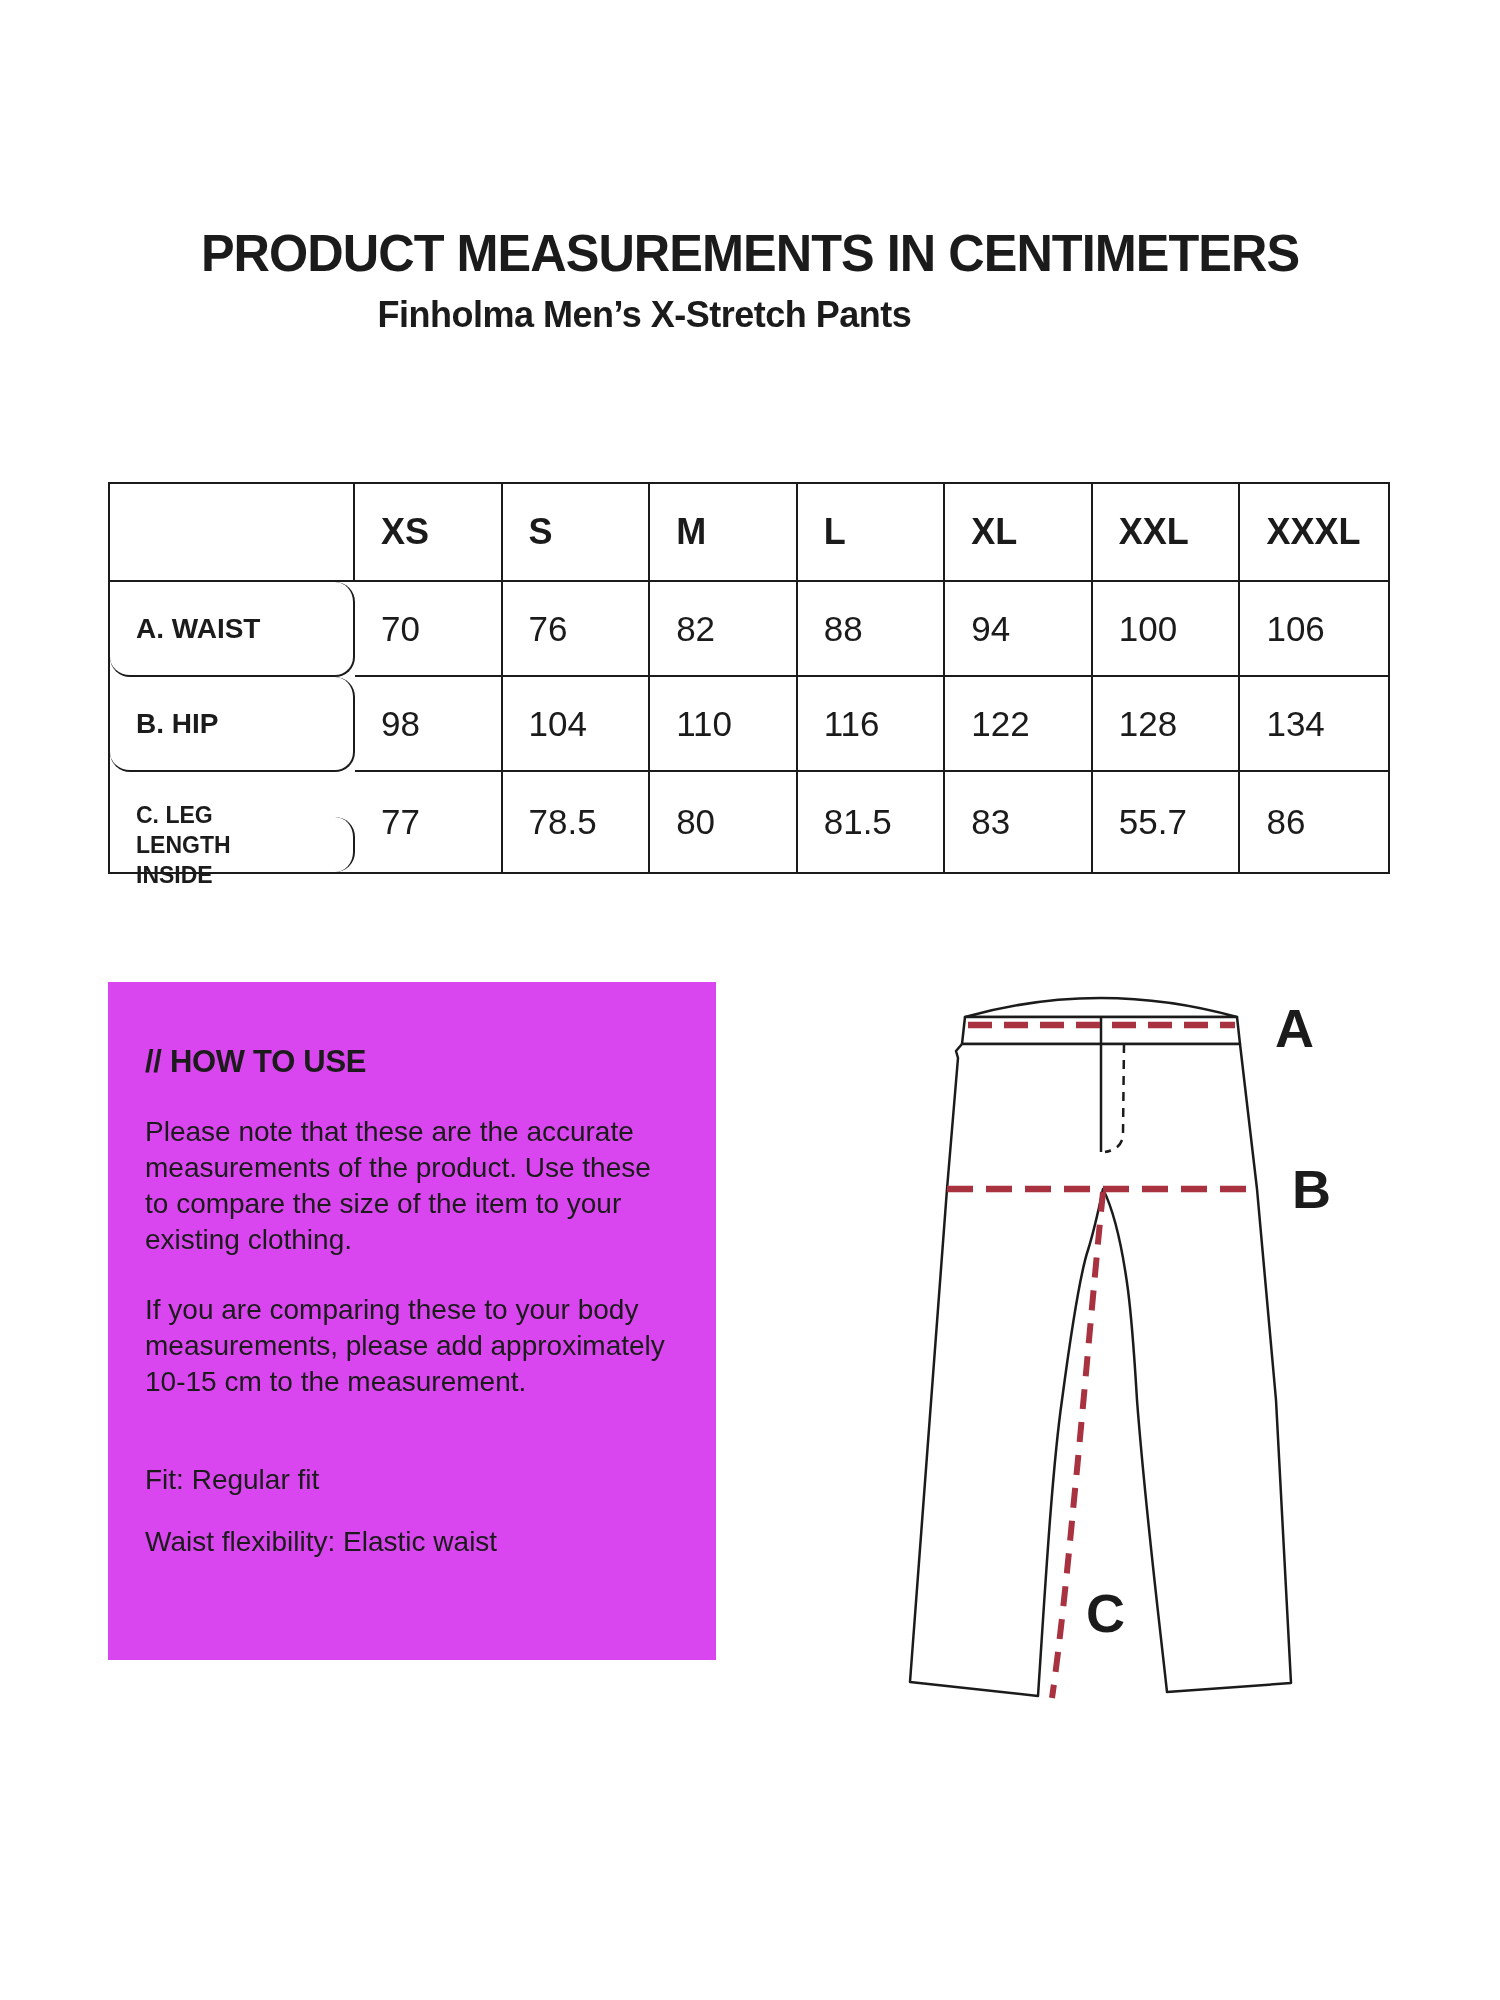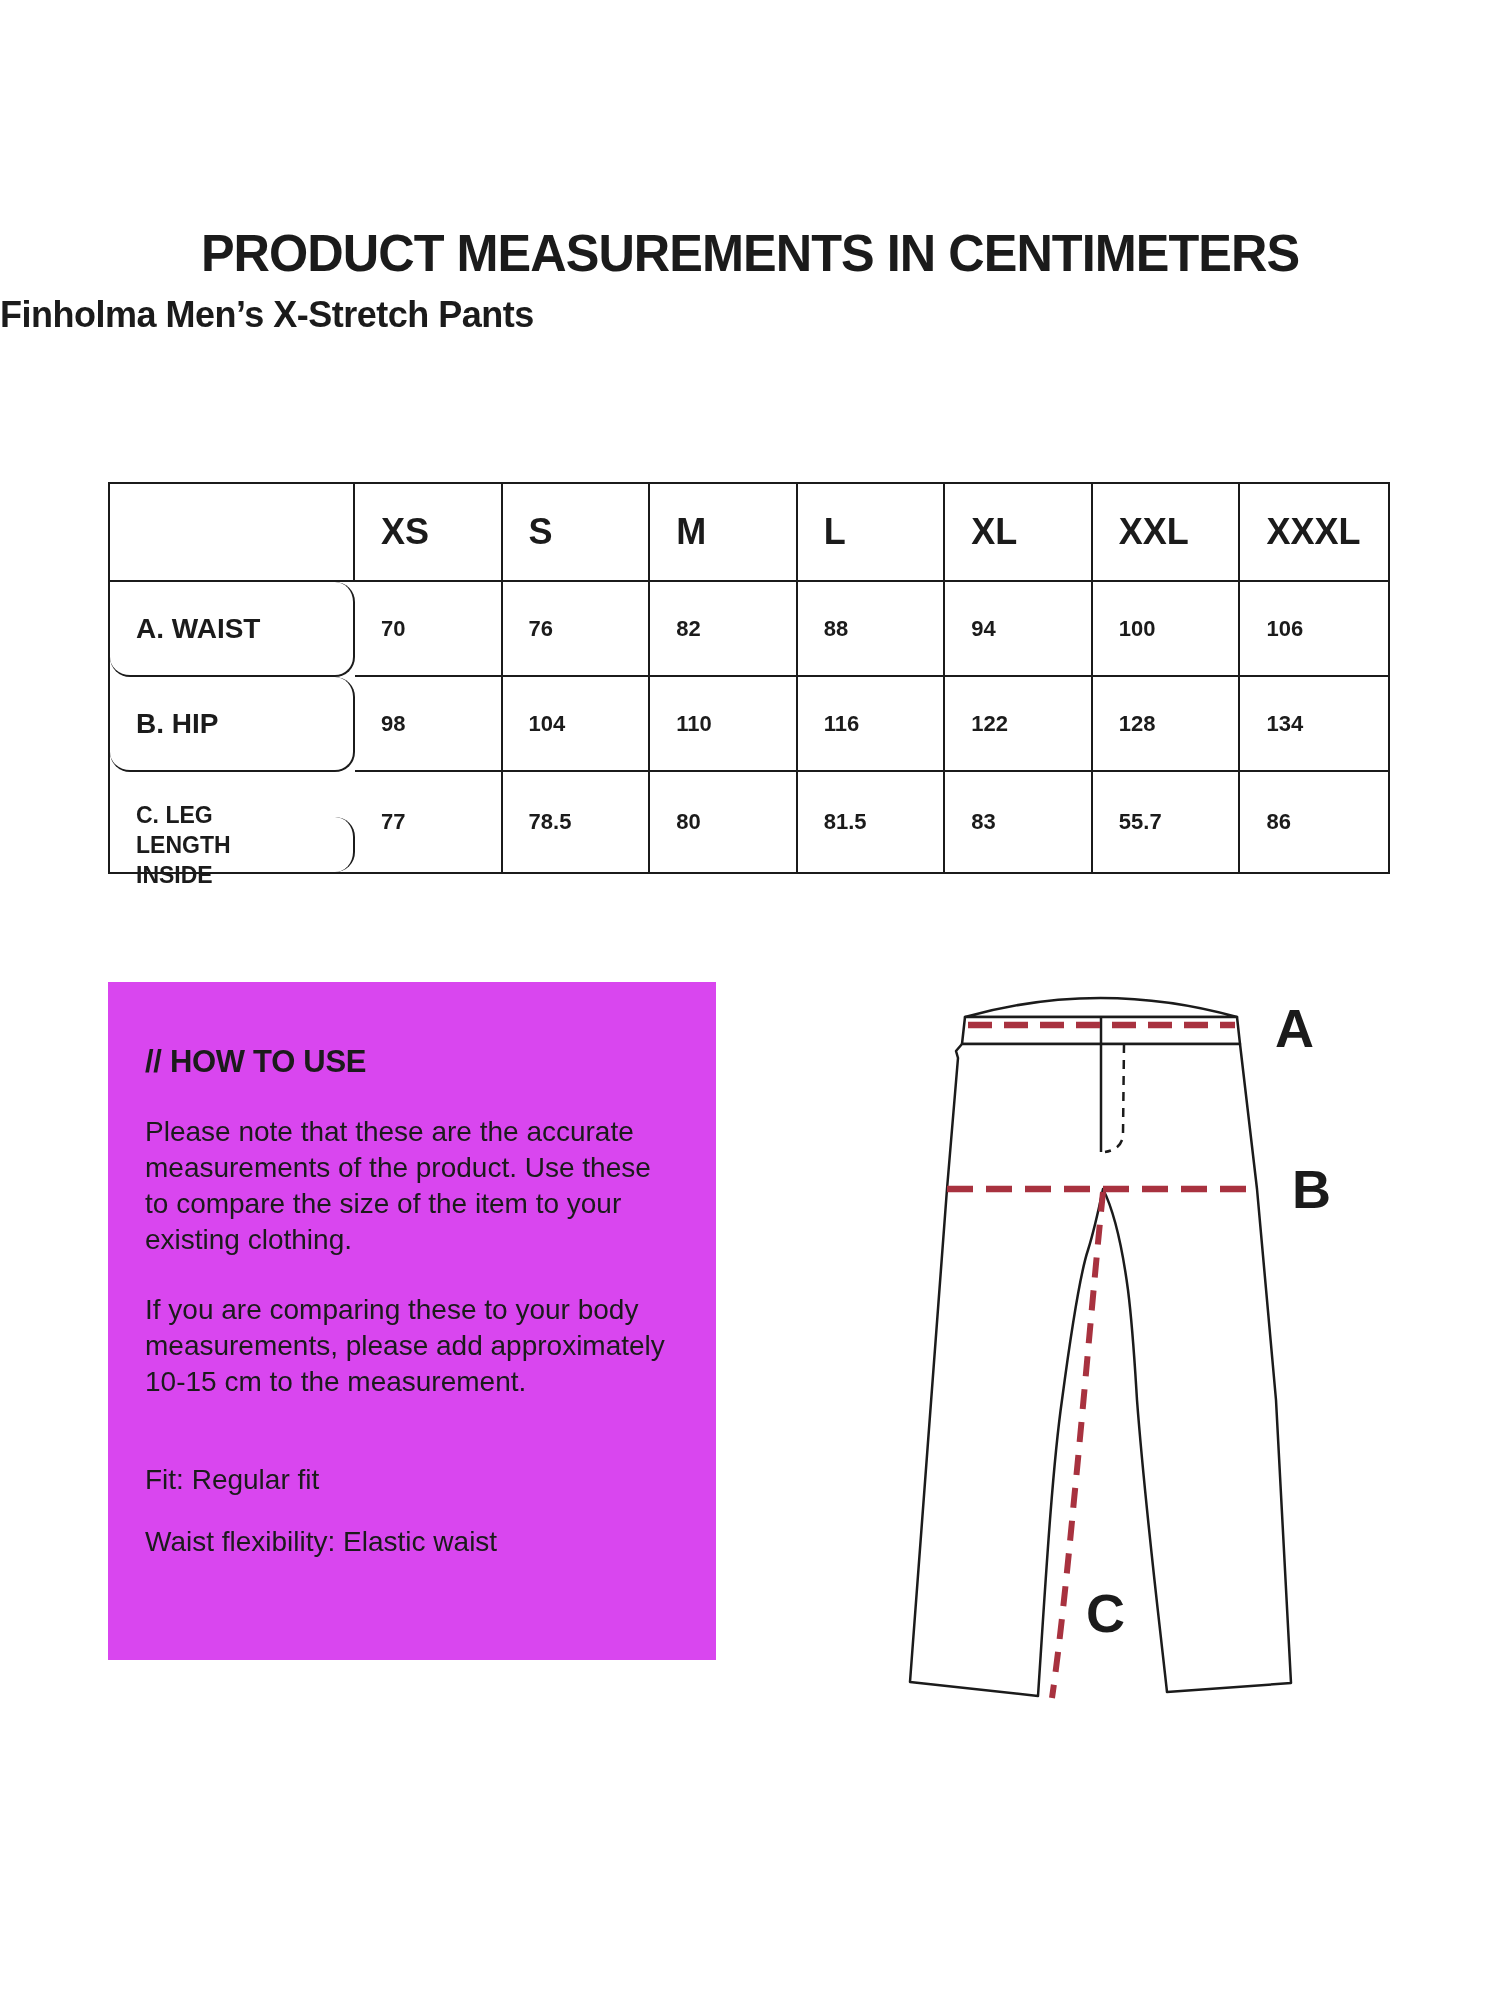--- a/index.html
+++ b/index.html
@@ -2,30 +2,30 @@
 <html><head>
 <meta charset="utf-8">
 <style>
   html,body{margin:0;padding:0;background:#fff;}
   .page{position:relative;width:1500px;height:2000px;background:#ffffff;overflow:hidden;
         font-family:"Liberation Sans","DejaVu Sans",sans-serif;color:#1b1b1b;}
 
   .title{position:absolute;left:0;top:224px;width:1500px;text-align:center;
          font-size:52px;font-weight:700;letter-spacing:-1px;line-height:1.15;
          transform:scaleX(.97);transform-origin:center;}
-  .subtitle{position:absolute;left:0;top:294px;width:1289px;
+  .subtitle{position:absolute;left:0;top:294px;width:1289px;text-align:center;
             font-size:36px;font-weight:700;letter-spacing:-.5px;}
 
   .size-table{position:absolute;left:108px;top:482px;width:1282px;
               border:2px solid #1b1b1b;display:grid;box-sizing:border-box;
               grid-template-columns:245px repeat(7,1fr);
               grid-template-rows:98px 95px 95px 100px;background:#fff;}
   .cell{border-right:2px solid #1b1b1b;border-bottom:2px solid #1b1b1b;
         display:flex;align-items:center;padding-left:26px;box-sizing:border-box;
-        font-size:22px;font-weight:700;}
+        font-size:35px;font-weight:400;}
   .cell:nth-child(8n){border-right:none;}
   .cell:nth-child(n+25){border-bottom:none;}
   .cell.head{font-weight:700;font-size:36px;}
   .cell.rowlabel{font-weight:700;font-size:28px;border-radius:20px;}
   .cell.rowlabel.small{font-size:23px;line-height:30px;padding-right:46px;margin-top:45px;}
 
   .howto{position:absolute;left:108px;top:982px;width:608px;height:678px;
          background:#d946ef;box-sizing:border-box;padding:62px 40px 0 37px;}
   .howto h2{margin:0;font-size:31px;font-weight:700;letter-spacing:-.3px;}
   .howto p{margin:34px 0 0 0;font-size:28px;line-height:36px;font-weight:400;}

